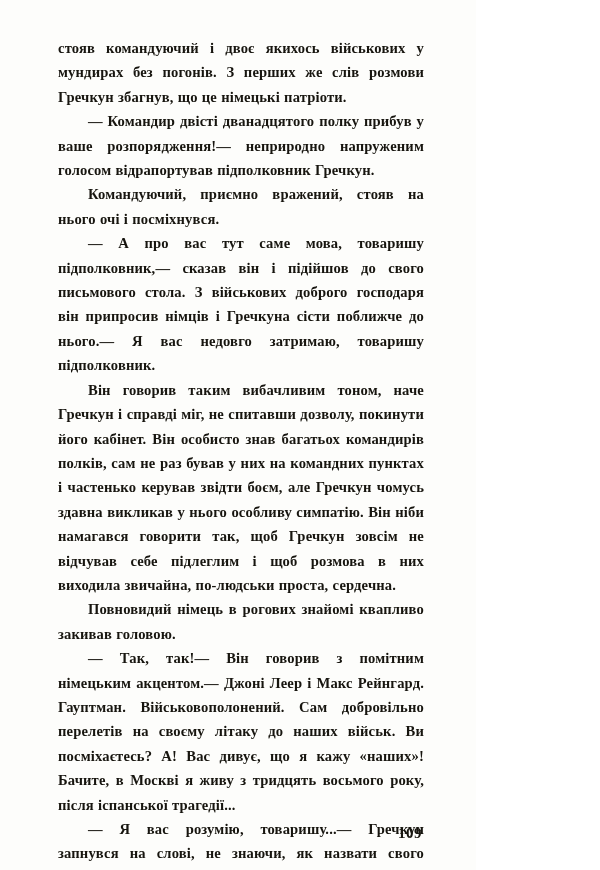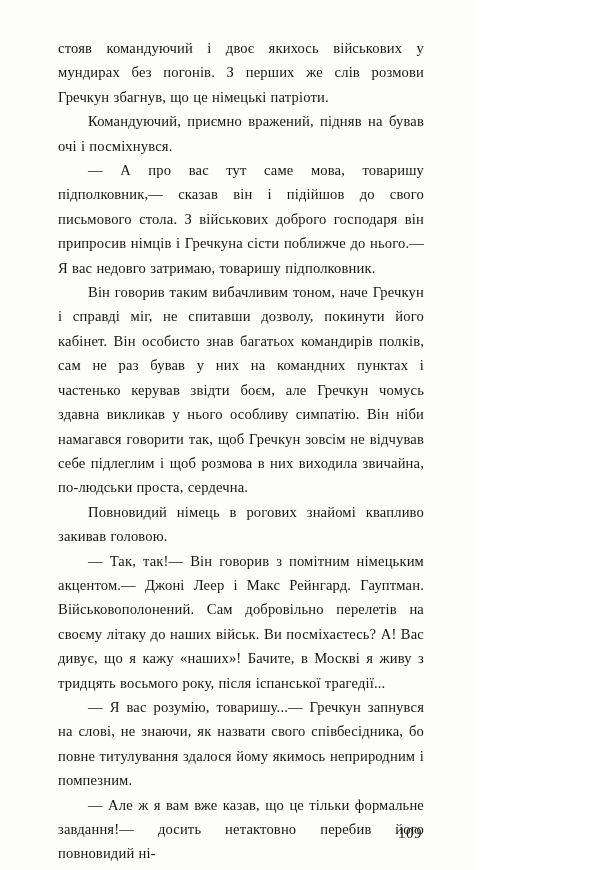--- a/index.html
+++ b/index.html
@@ -14,20 +14,21 @@
     color: #14120f;
     overflow: hidden;
   }
   .page {
     position: relative;
     width: 476px;
     height: 870px;
     box-sizing: border-box;
     padding: 36px 52px 0 58px;
     background: #fdfdfb;
+    font-weight: bold;
   }
   .text-block {
     font-size: 14.6px;
     line-height: 24.4px;
     text-align: justify;
     text-justify: inter-word;
     letter-spacing: 0.15px;
     word-spacing: 0.4px;
     color: #17150f;
   }
@@ -55,21 +56,22 @@
   .text-block p:last-child {
     text-align: justify;
   }
 </style>
 </head>
 <body>
 
 <div class="page">
   <div class="text-block">
     <p class="para nodent">стояв командуючий і двоє якихось військових у мундирах без погонів. З перших же слів розмови Гречкун збагнув, що це німецькі патріоти.</p>
-    <p class="para">Командуючий, приємно вражений, підняв на бував очі і посміхнувся.</p>
+    <p class="para dialogue">— Командир двісті дванадцятого полку прибув у ваше розпорядження!— неприродно напруженим голосом відрапортував підполковник Гречкун.</p>
+    <p class="para">Командуючий, приємно вражений, стояв на нього очі і посміхнувся.</p>
     <p class="para dialogue">— А про вас тут саме мова, товаришу підполковник,— сказав він і підійшов до свого письмового стола. З військових доброго господаря він припросив німців і Гречкуна сісти поближче до нього.— Я вас недовго затримаю, товаришу підполковник.</p>
     <p class="para">Він говорив таким вибачливим тоном, наче Гречкун і справді міг, не спитавши дозволу, покинути його кабінет. Він особисто знав багатьох командирів полків, сам не раз бував у них на командних пунктах і частенько керував звідти боєм, але Гречкун чомусь здавна викликав у нього особливу симпатію. Він ніби намагався говорити так, щоб Гречкун зовсім не відчував себе підлеглим і щоб розмова в них виходила звичайна, по-людськи проста, сердечна.</p>
     <p class="para">Повновидий німець в рогових знайомі квапливо закивав головою.</p>
     <p class="para dialogue">— Так, так!— Він говорив з помітним німецьким акцентом.— Джоні Леер і Макс Рейнгард. Гауптман. Військовополонений. Сам добровільно перелетів на своєму літаку до наших військ. Ви посміхаєтесь? А! Вас дивує, що я кажу «наших»! Бачите, в Москві я живу з тридцять восьмого року, після іспанської трагедії...</p>
     <p class="para dialogue">— Я вас розумію, товаришу...— Гречкун запнувся на слові, не знаючи, як назвати свого співбесідника, бо повне титулування здалося йому якимось неприродним і помпезним.</p>
     <p class="para dialogue">— Але ж я вам вже казав, що це тільки формальне завдання!— досить нетактовно перебив його повновидий ні-</p>
   </div>
   <div class="pagenum">109</div>
 </div>
 

